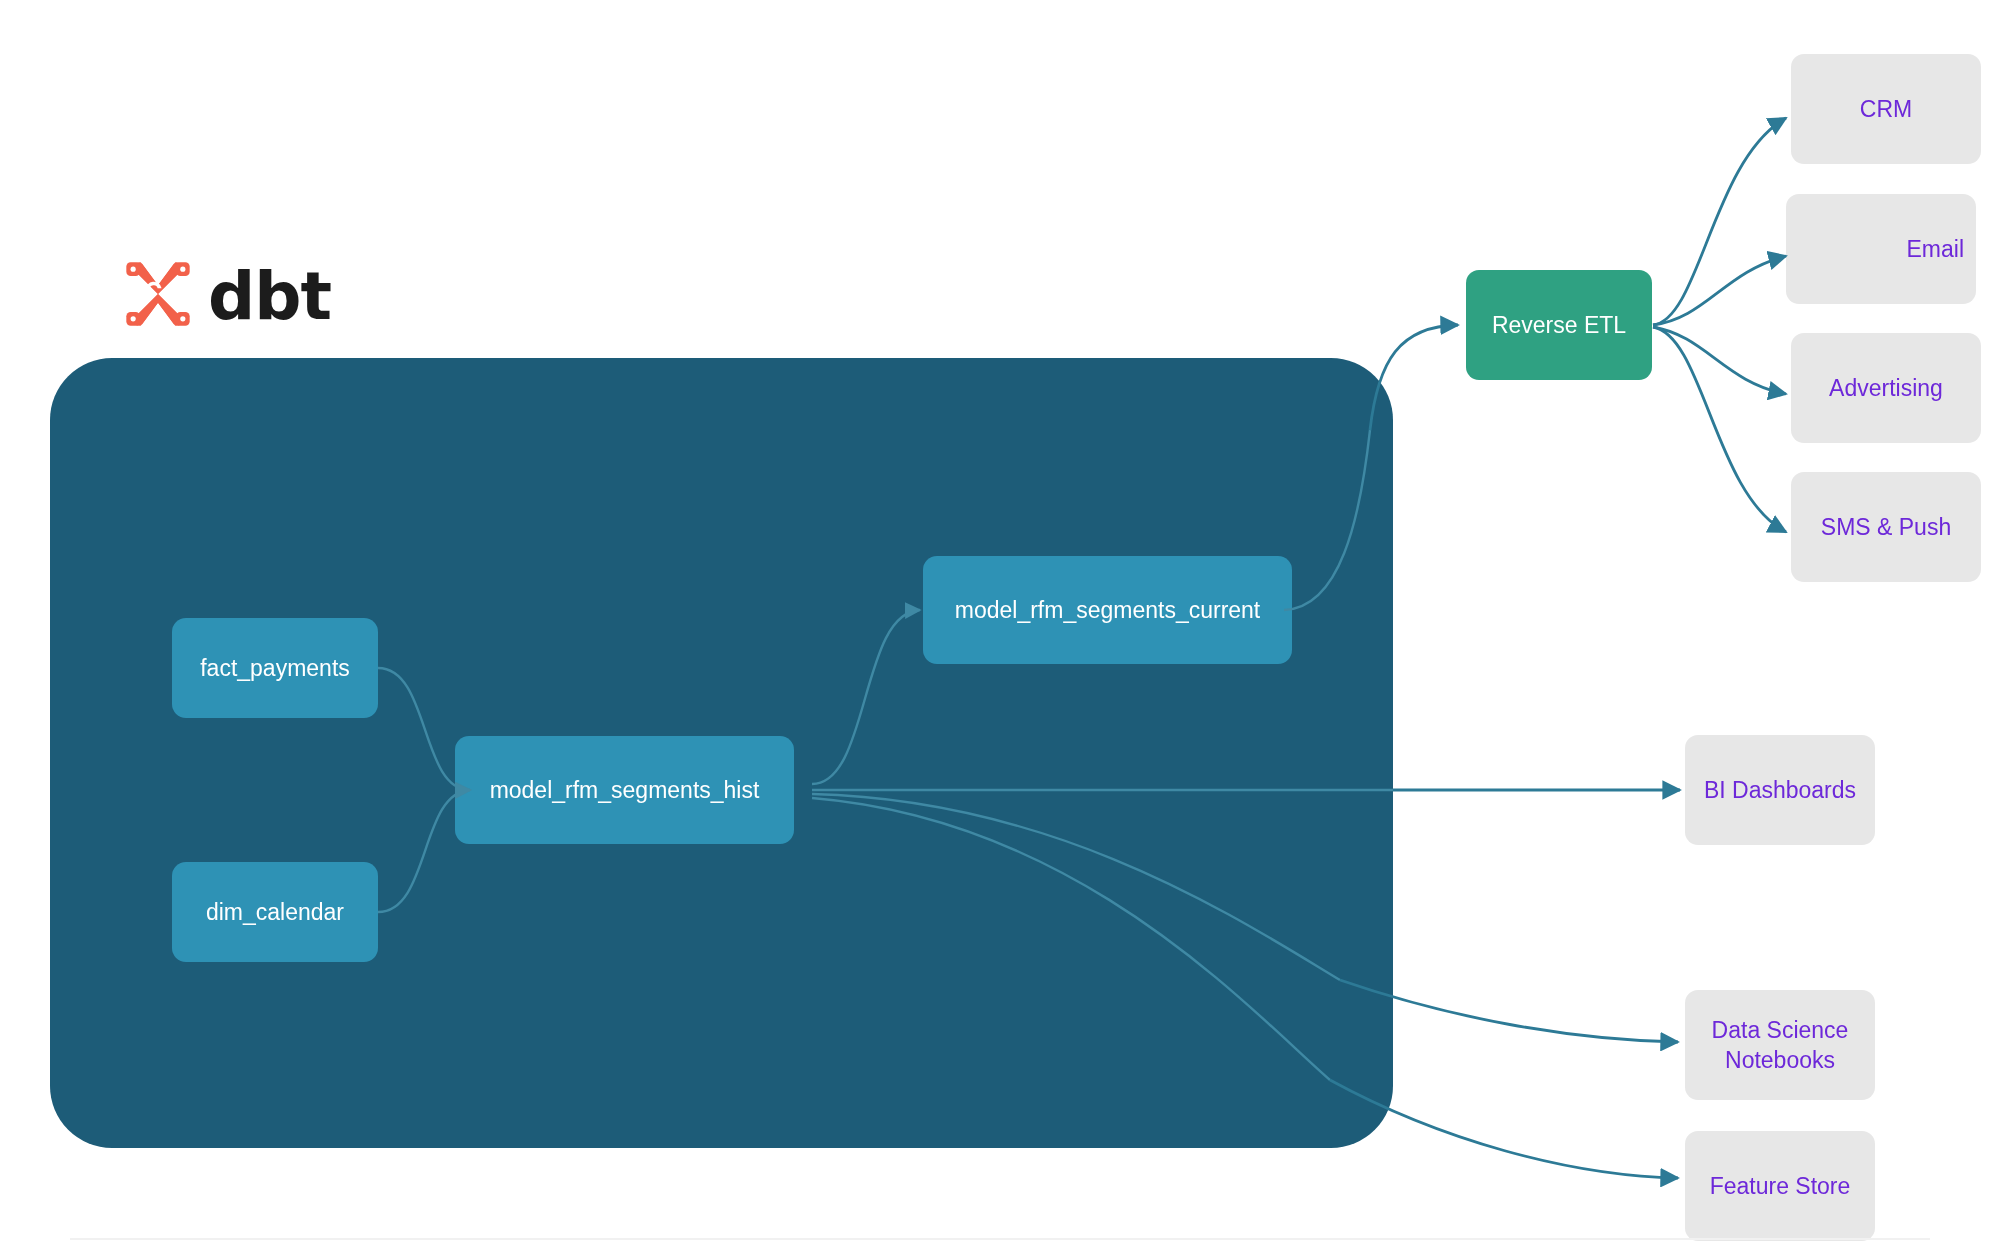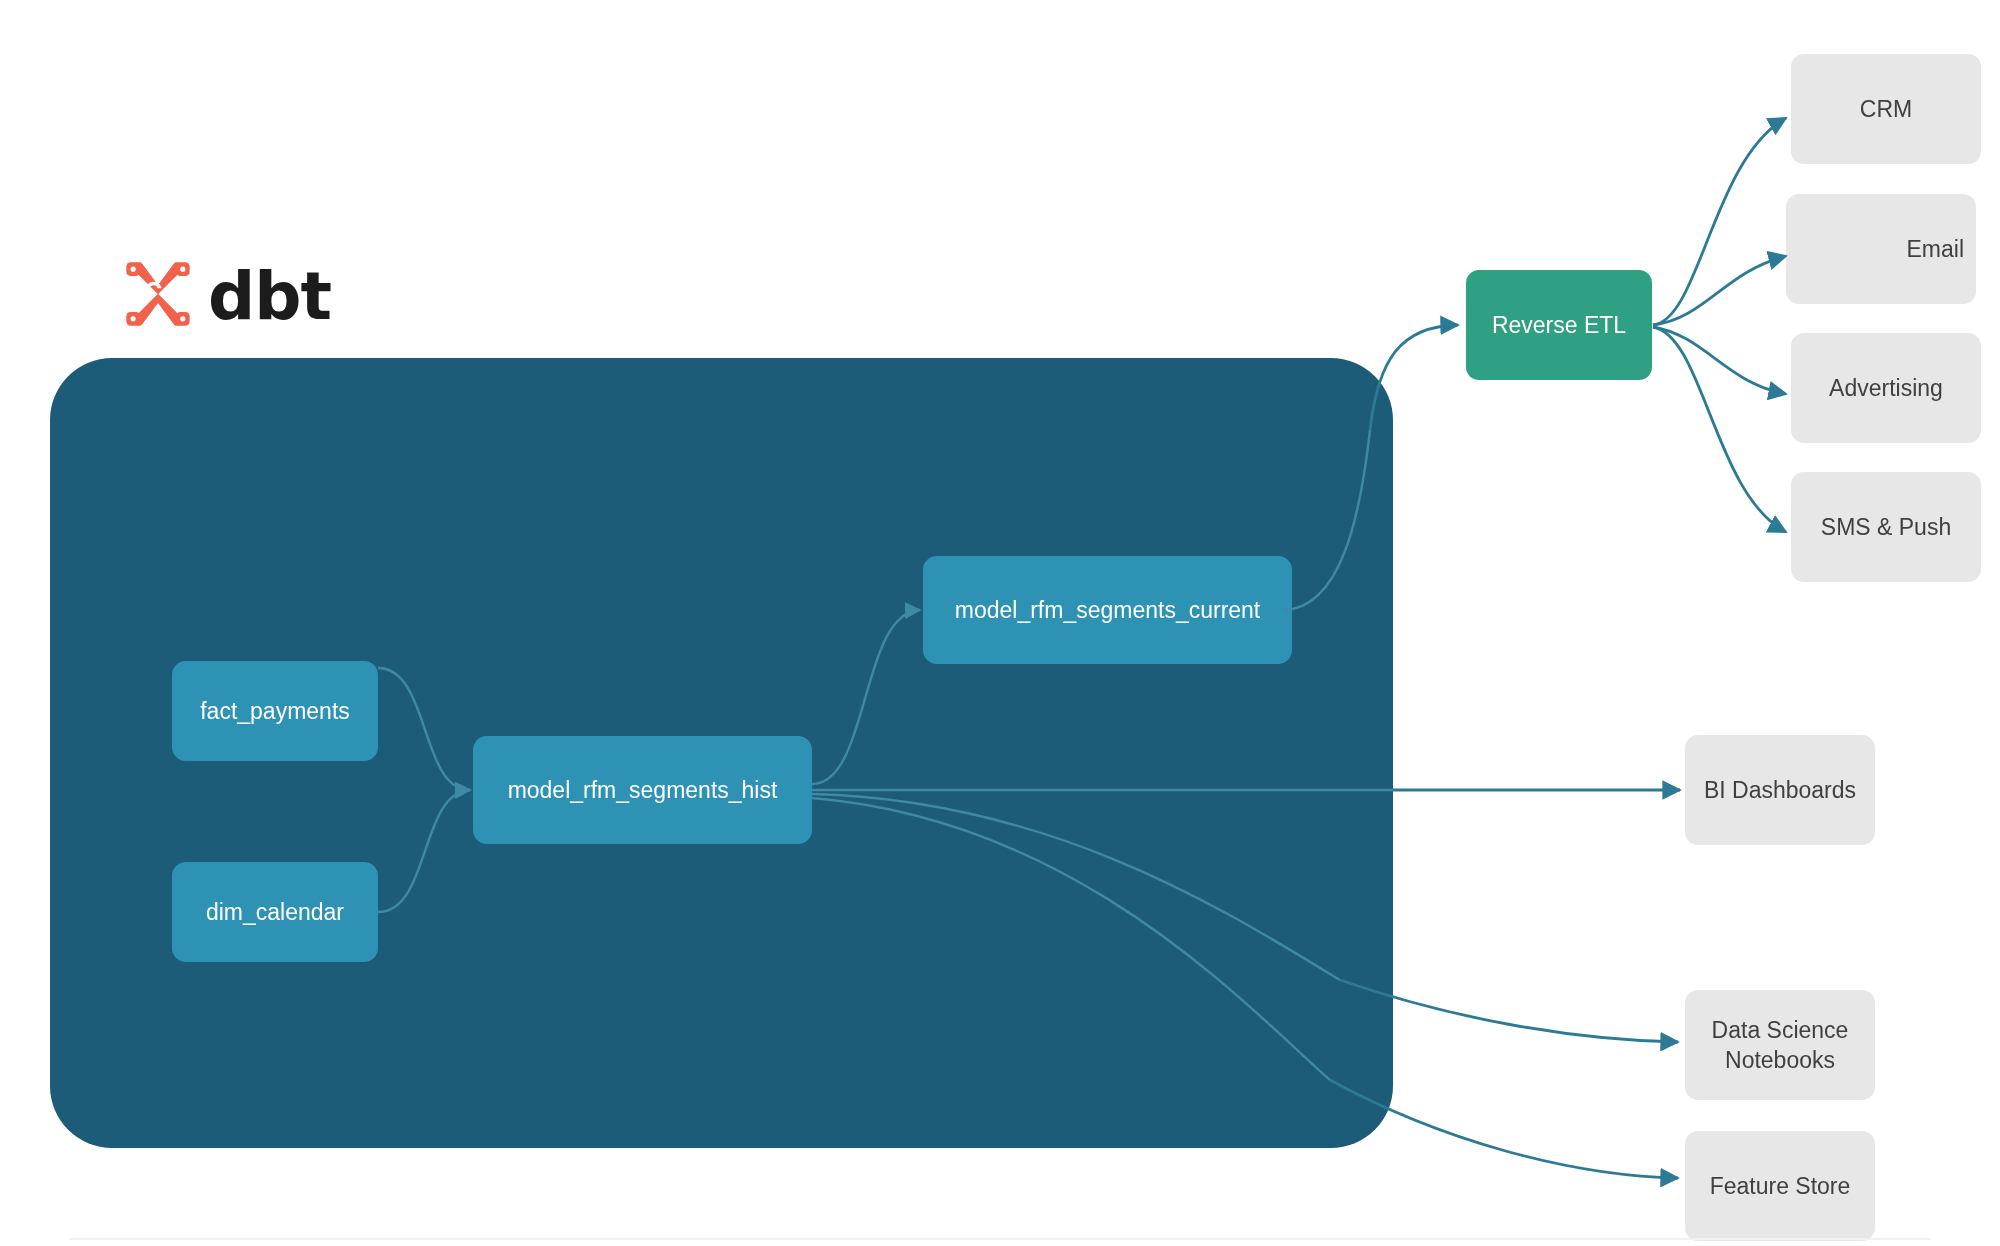--- a/index.html
+++ b/index.html
@@ -82,21 +82,21 @@
     display: flex;
     align-items: center;
     justify-content: center;
   }
 
   
   .dest-node {
     position: absolute;
     background: #e7e7e7;
     border-radius: 13px;
-    color: #404040;
+    color: #6d28d9;
     font-size: 23px;
     display: flex;
     align-items: center;
     justify-content: center;
     text-align: center;
     line-height: 1.32;
     box-sizing: border-box;
     padding: 14px 12px;
   }
 
@@ -166,29 +166,29 @@
 
       <path d="M 812 790 L 1393 790"></path>
 
       <path d="M 812 794 C 1060 800 1240 920 1340 980"></path>
 
       <path d="M 812 798 C 1080 820 1250 1010 1330 1080"></path>
     </g>
   </svg>
 
   <div class="node-layer">
-    <div class="model-node" style="left:172px; top:618px; width:206px; height:100px;margin-top:43px;">
+    <div class="model-node" style="left:172px; top:618px; width:206px; height:100px;">
       <span>fact_payments</span>
     </div>
 
     <div class="model-node" style="left:172px; top:862px; width:206px; height:100px;">
       <span>dim_calendar</span>
     </div>
 
-    <div class="model-node" style="left:473px; top:736px; width:339px; height:108px;">
+    <div class="model-node" style="left:455px; top:736px; width:339px; height:108px;">
       <span>model_rfm_segments_hist</span>
     </div>
 
     <div class="model-node" style="left:923px; top:556px; width:369px; height:108px;">
       <span>model_rfm_segments_current</span>
     </div>
   </div>
 
   <svg id="edges-outer">
     <defs>

